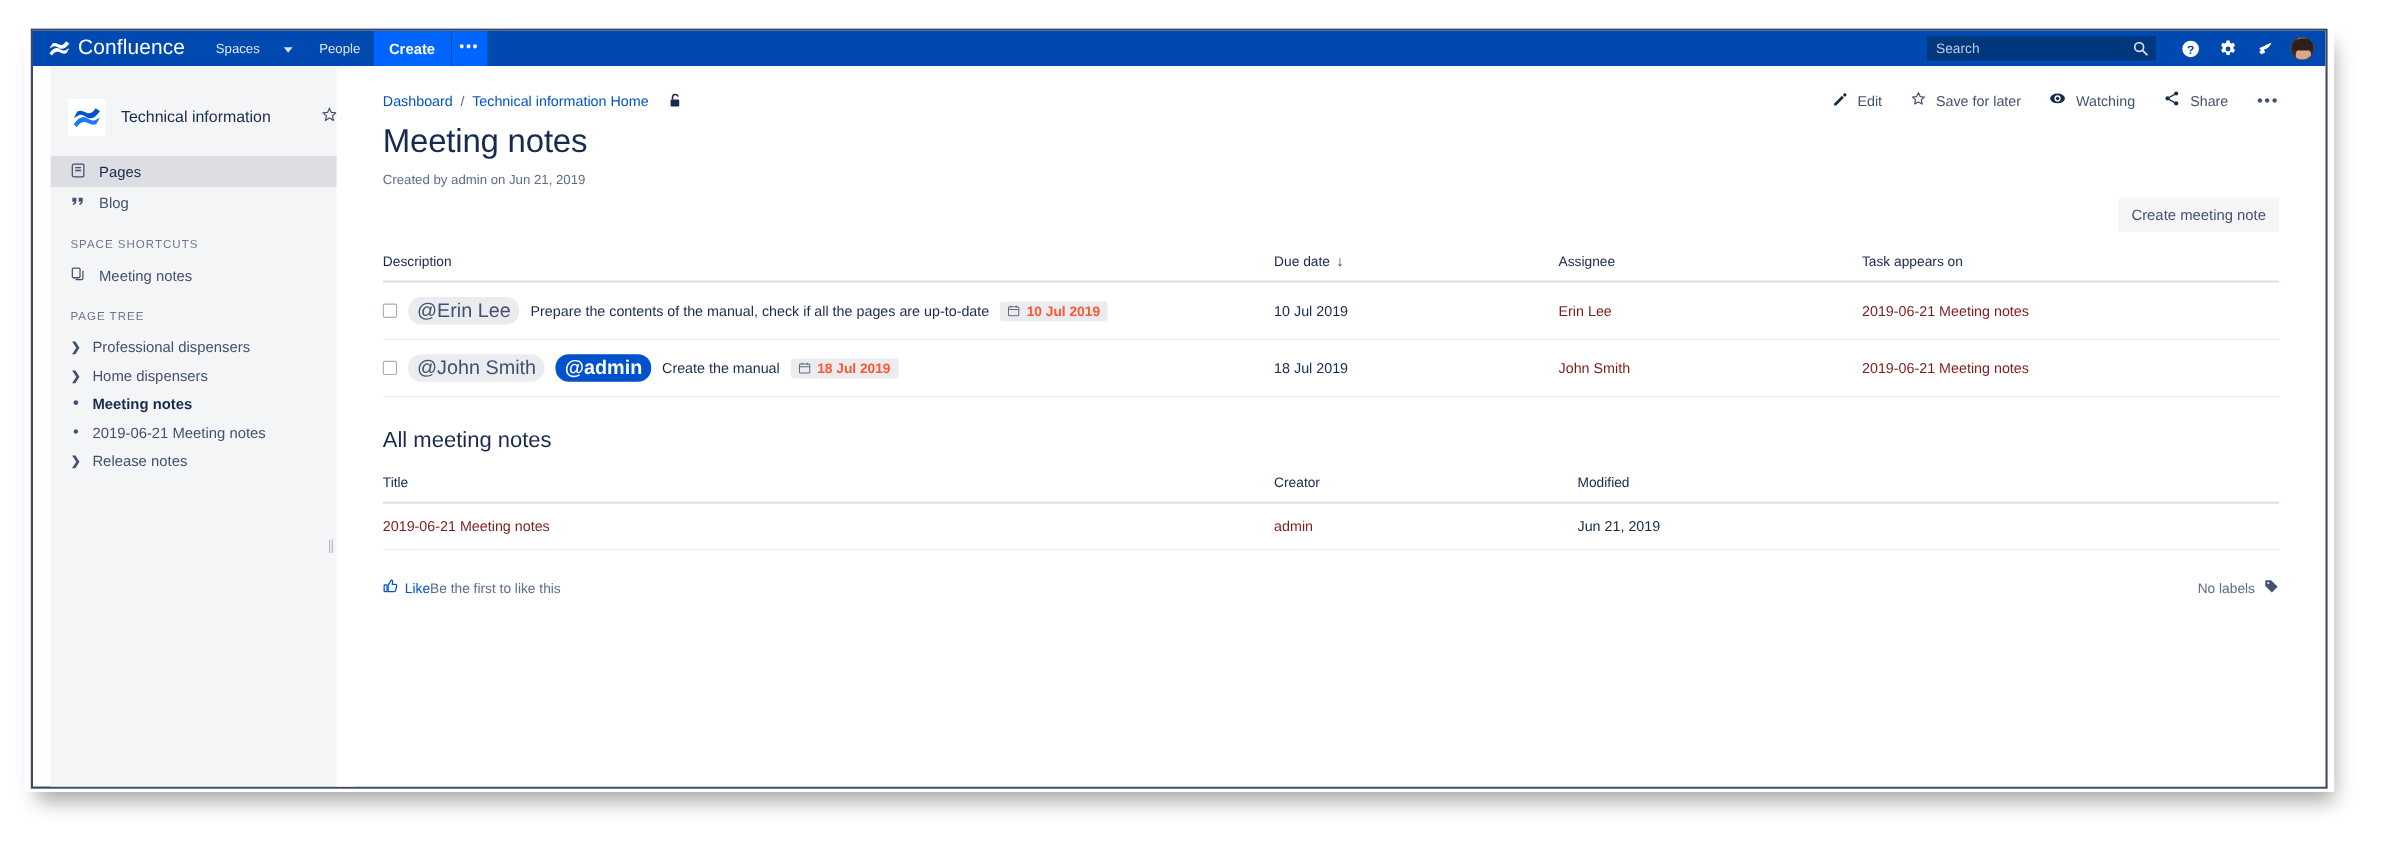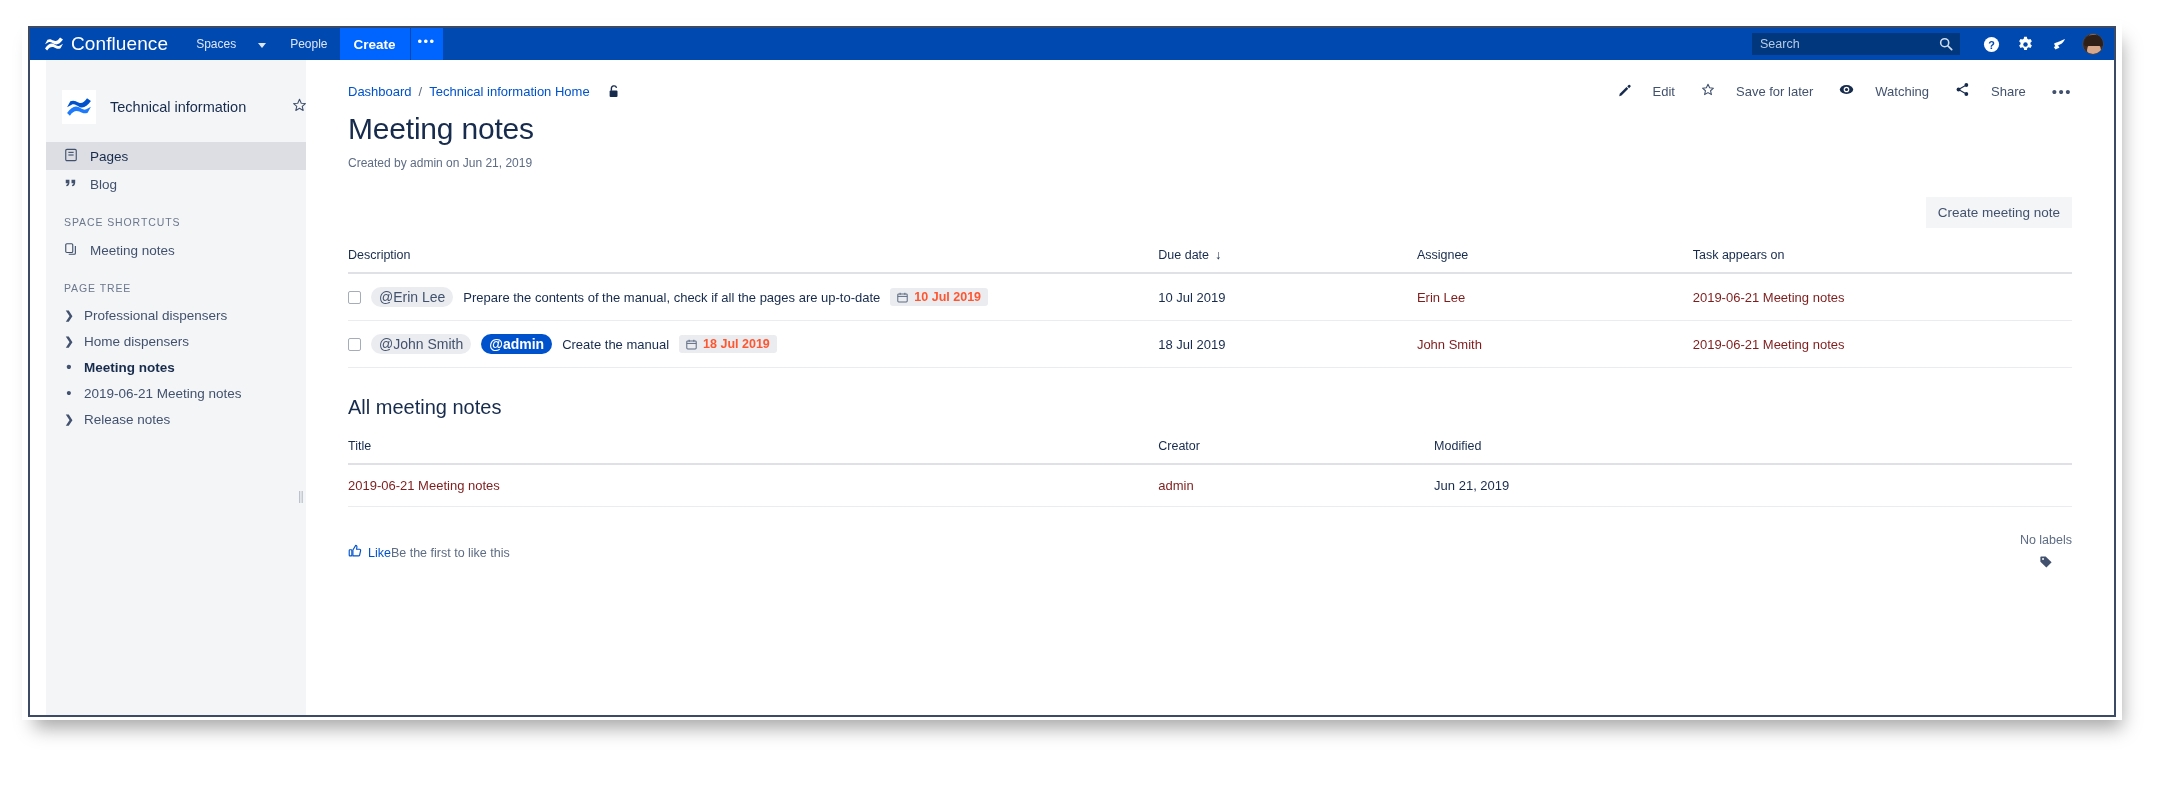--- a/index.html
+++ b/index.html
@@ -171,31 +171,31 @@
   .crumbs { display: flex; align-items: center; gap: 7px; font-size: 13px; }
   .crumbs a { color: #0052cc; text-decoration: none; cursor: pointer; }
   .crumbs .sep { color: #5e6c84; }
   .lock-ico { margin-left: 10px; cursor: pointer; display: flex; }
 
   .actions {
     margin-left: auto; display: flex; align-items: center; gap: 26px;
     font-size: 13px; color: #42526e;
   }
   .action {
-    display: flex; align-items: center; gap: 21px; cursor: pointer;
+    display: flex; align-items: center; gap: 9px; cursor: pointer;
   }
   .action-dots { cursor: pointer; color: #42526e; letter-spacing: 1.5px; font-size: 15px; }
 
   h1.page-title {
     font-size: 30px; color: #172b4d; font-weight: normal;
     margin: 12px 0 0 0; letter-spacing: -0.2px;
   }
   .byline { font-size: 12px; color: #5e6c84; margin-top: 10px; }
 
-  .cmn-wrap { display: flex; margin-top: 27px; }
+  .cmn-wrap { display: flex; margin-top: 10px; }
   .cmn-btn {
     margin-left: auto;
     background: #f4f5f7; border: 0; color: #42526e;
     font-size: 13.5px; padding: 8px 12px; cursor: pointer;
     font-family: "Liberation Sans", sans-serif;
   }
 
   h2.section {
     font-size: 20px; color: #172b4d; font-weight: normal;
     margin: 28px 0 0 0;
@@ -216,21 +216,21 @@
   .sort-arrow { margin-left: 6px; font-weight: bold; }
 
   .task-cell { display: flex; align-items: center; gap: 10px; flex-wrap: wrap; }
   .task-chk {
     width: 13px; height: 13px; border: 1px solid #a5adba;
     background: #fff; border-radius: 2px; cursor: pointer; flex: none;
   }
   .mention {
     background: #ebecf0; color: #42526e;
     border-radius: 12px; padding: 2px 8px;
-    font-size: 14px; cursor: pointer; white-space: nowrap;
+    font-size: 18px; cursor: pointer; white-space: nowrap;
   }
   .mention.me { background: #0052cc; color: #ffffff; font-weight: bold; }
   .task-text { font-size: 13px; color: #172b4d; }
   .date-lozenge {
     background: #ebecf0; color: #ff5630;
     border-radius: 3px; padding: 2px 7px;
     font-size: 12.5px; font-weight: bold;
     display: inline-flex; align-items: center; gap: 6px;
     cursor: pointer; white-space: nowrap;
   }
@@ -239,21 +239,21 @@
     display: flex; align-items: center;
     margin-top: 26px; font-size: 12.5px;
   }
   .like-btn {
     display: flex; align-items: center; gap: 6px;
     color: #0052cc; cursor: pointer;
   }
   .like-note { color: #5e6c84; }
   .labels {
     margin-left: auto; color: #5e6c84;
-    display: flex; align-items: center; gap: 8px; cursor: pointer; flex-direction: column;
+    display: flex; align-items: center; gap: 8px; cursor: pointer;
   }
 
   .comment-row { display: flex; align-items: flex-start; margin-top: 26px; gap: 14px; }
   .c-avatar {
     width: 28px; height: 28px; border-radius: 50%;
     background: #b9d4e8; overflow: hidden; position: relative; flex: none;
   }
   .c-avatar i {
     position:absolute; left:6px; top:10px; width:16px; height:17px;
     border-radius:50% 50% 45% 45%; background:#d7a98d; display:block;

